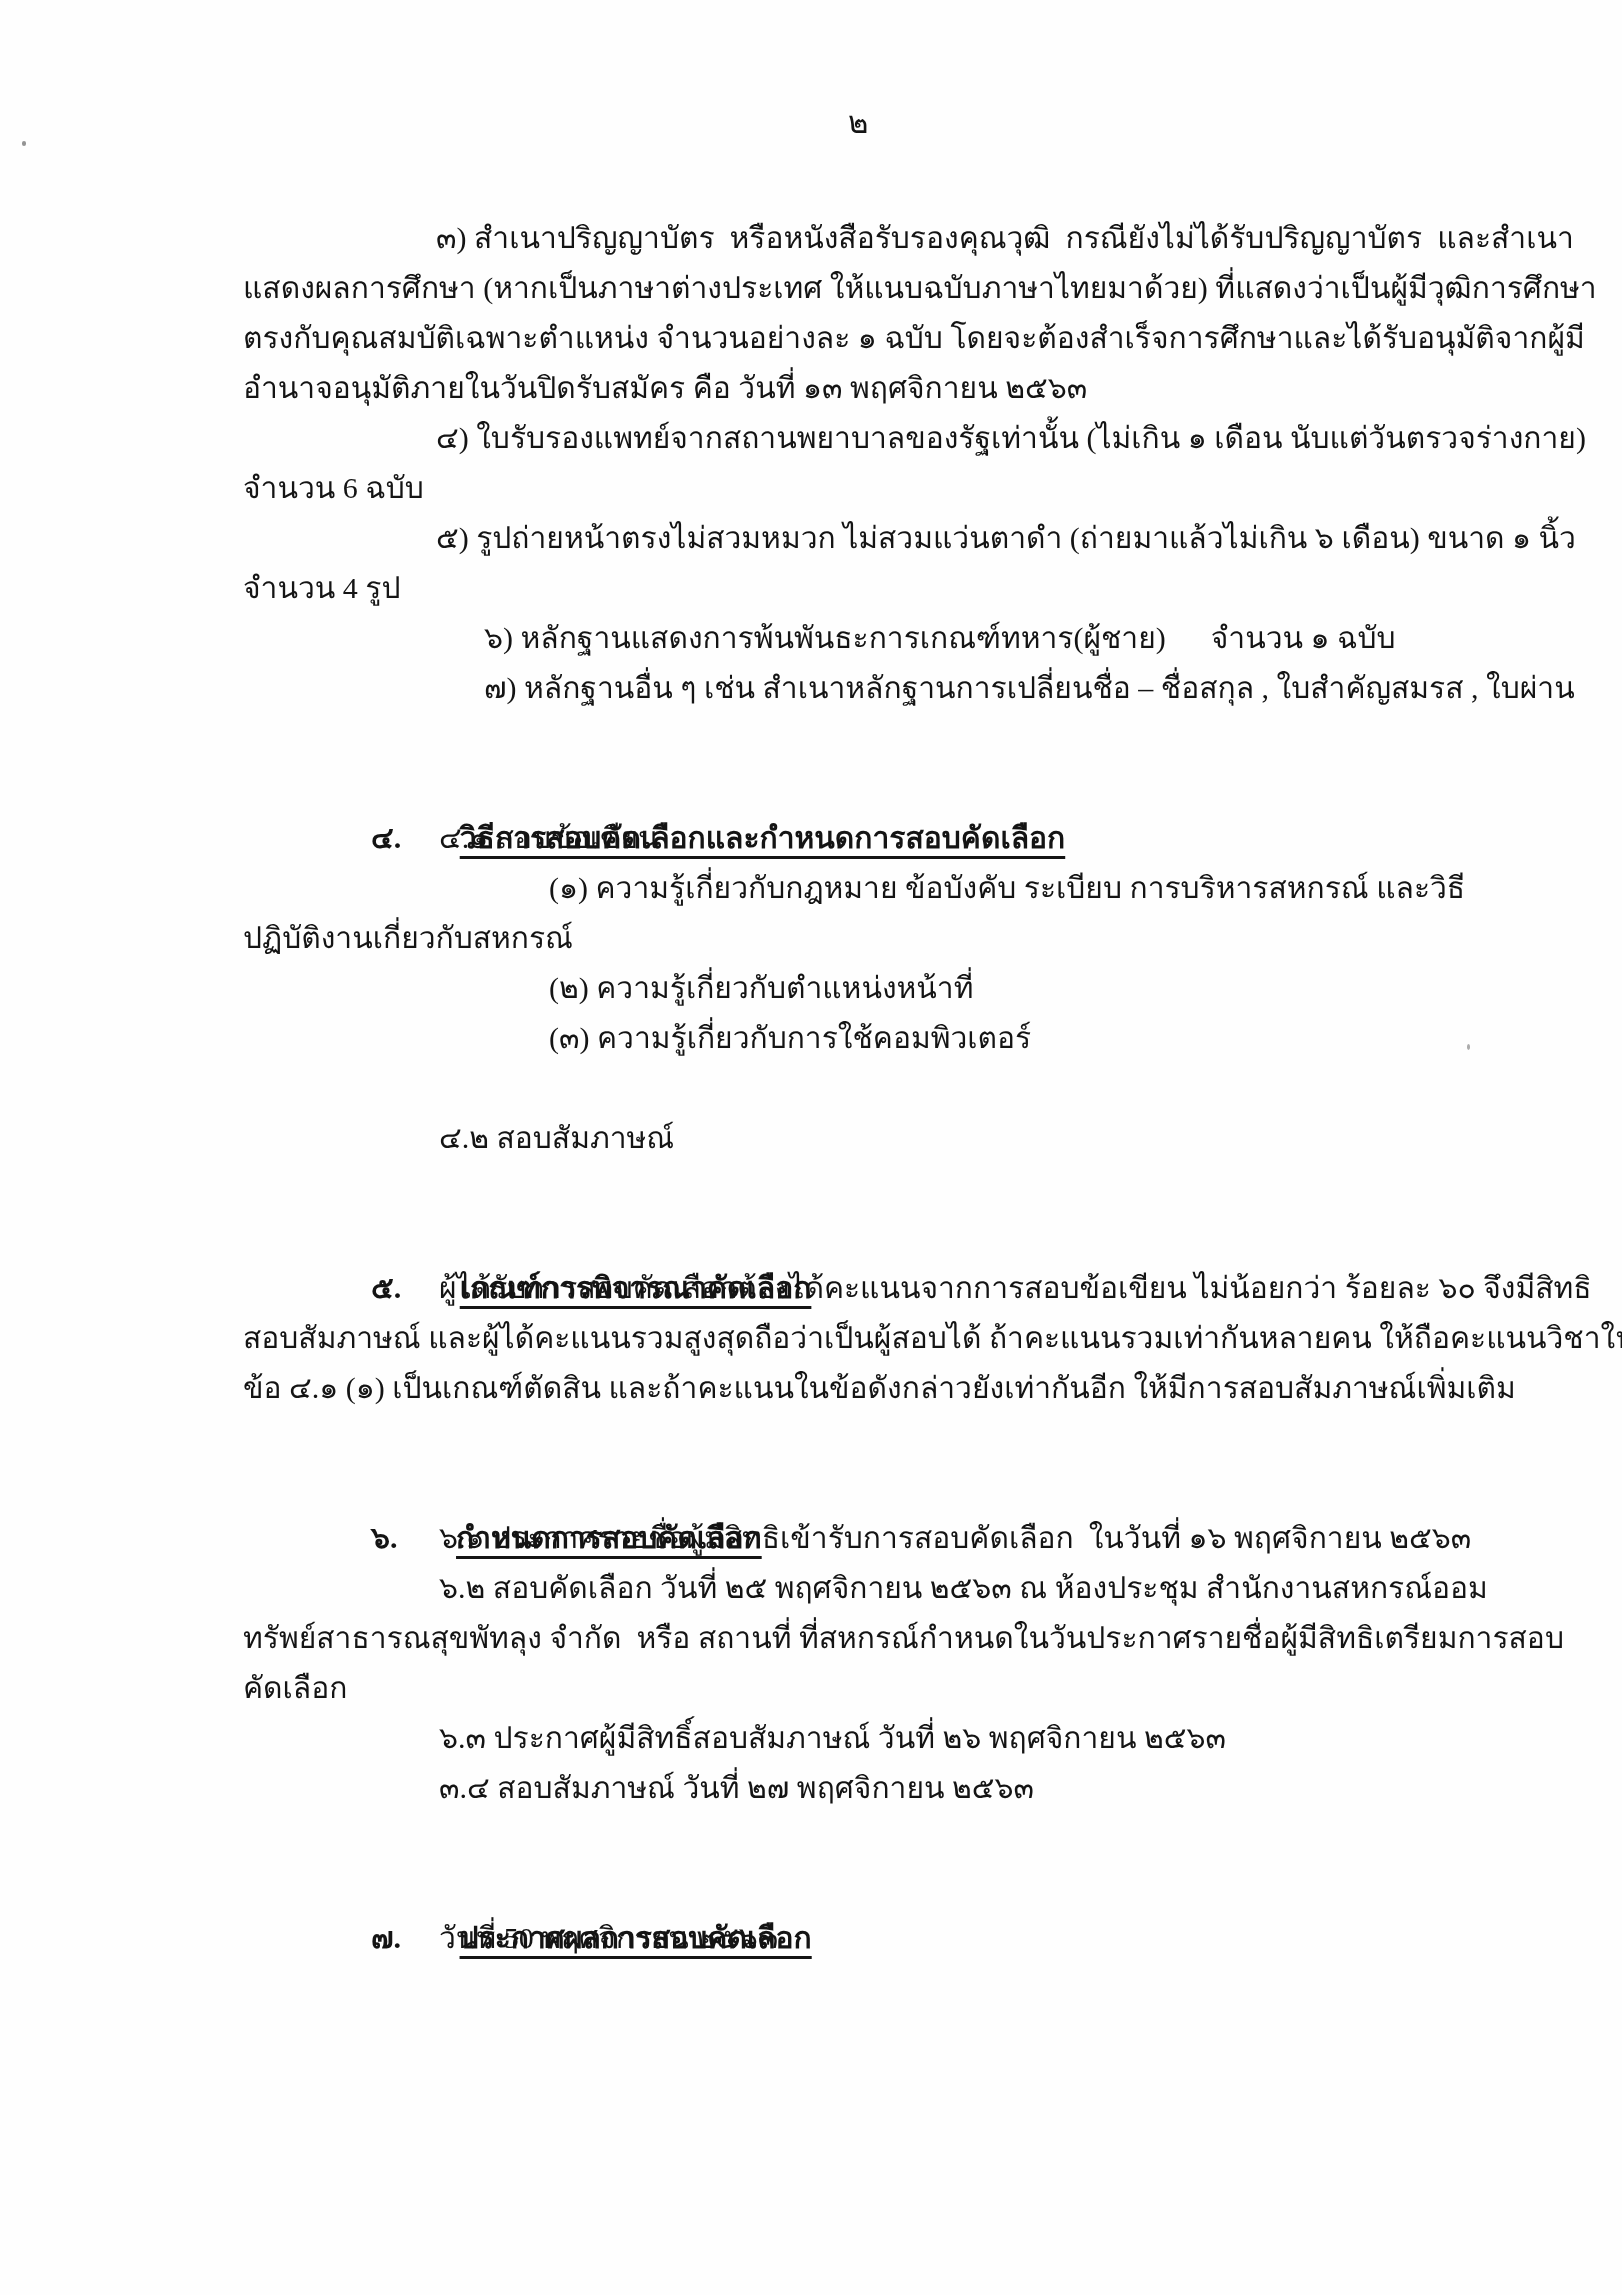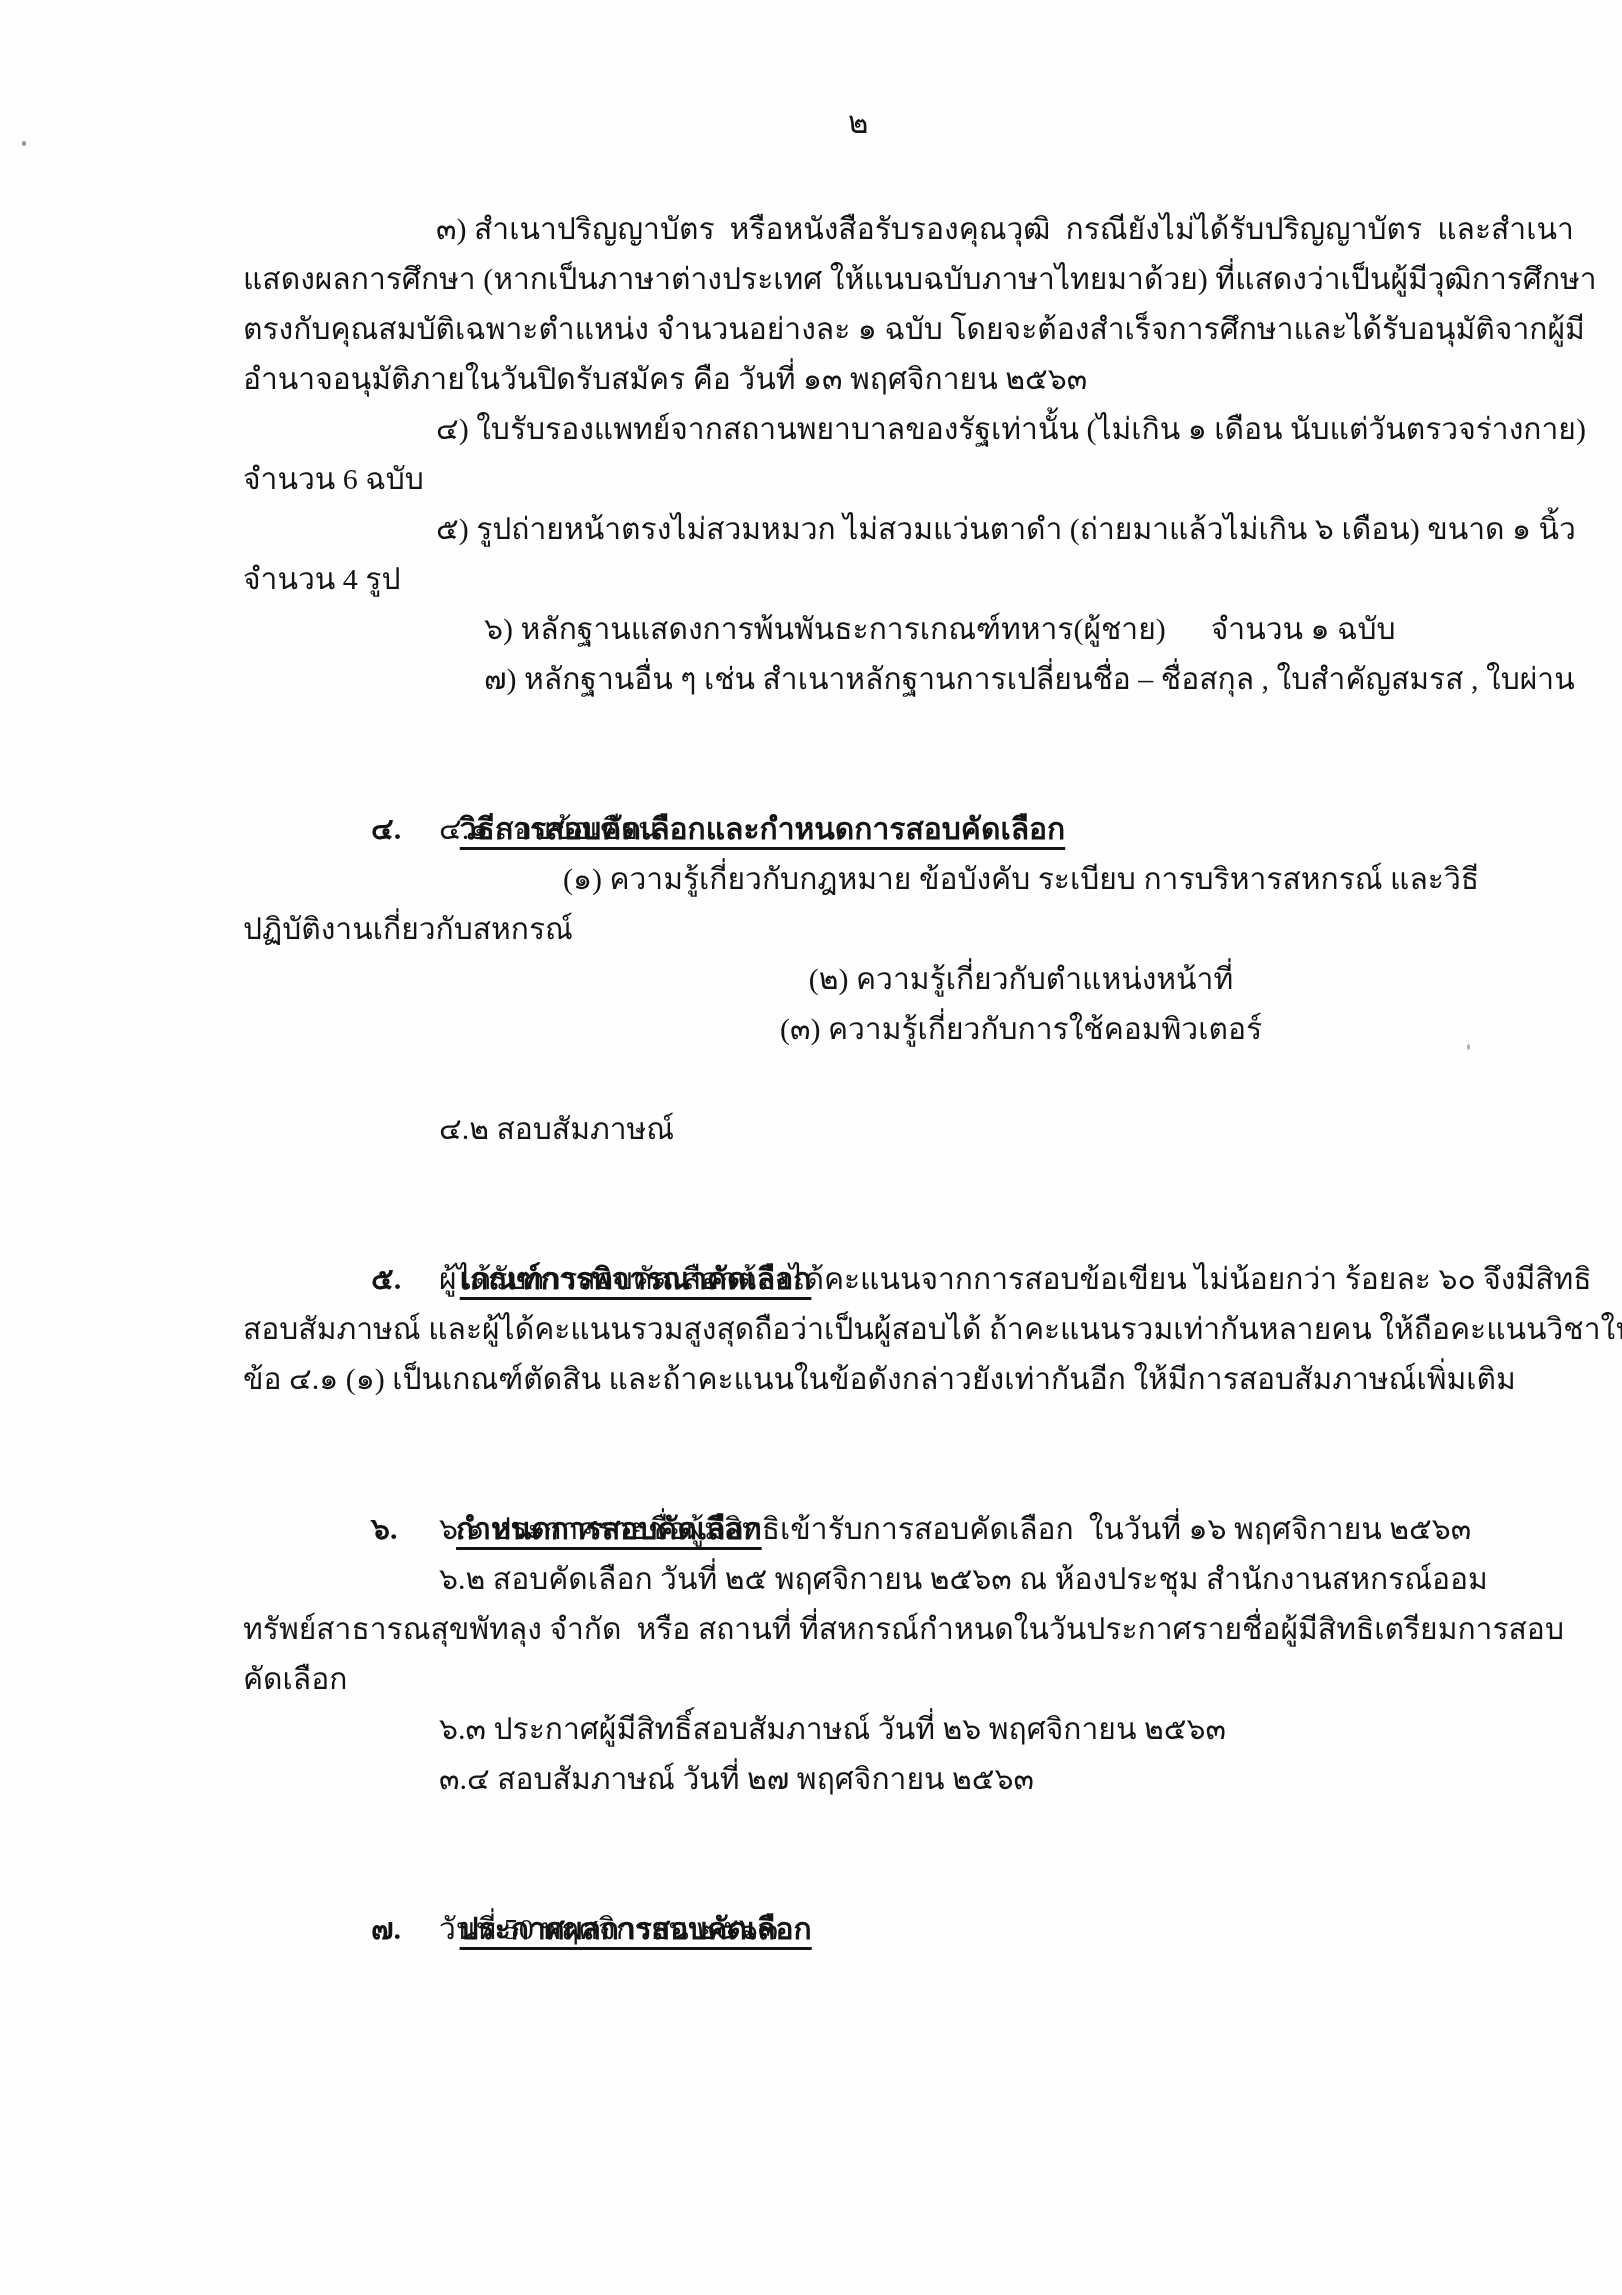--- a/index.html
+++ b/index.html
@@ -11,34 +11,34 @@
     position: relative;
     overflow: hidden;
   }
   .page-number {
     position: absolute;
     top: 98px; left: 848px;
     font-size: 31px; line-height: 50px;
   }
   .content {
     position: absolute;
-    left: 243px; top: 204px;
+    left: 243px; top: 213px;
     width: 1250px;
     font-size: 30px;
   }
   .line {
     height: 50px;
     line-height: 50px;
     white-space: pre;
   }
   .ind-item   { padding-left: 193px; }  
   .ind-item2  { padding-left: 241px; }  
   .ind-head   { padding-left: 98px; }  
   .ind-sub    { padding-left: 196px; }  
-  .ind-sub2   { padding-left: 306px; text-align: center; }  
+  .ind-sub2   { padding-left: 306px; }  
   .heading { font-weight: 700; }
   .heading .num { margin-right: 10.5px; }
   .heading .title {
     text-decoration: underline;
     text-decoration-thickness: 2.6px;
     text-underline-offset: 7.8px;
     margin-left: 48px;
   }
   .speck {
     position: absolute;

